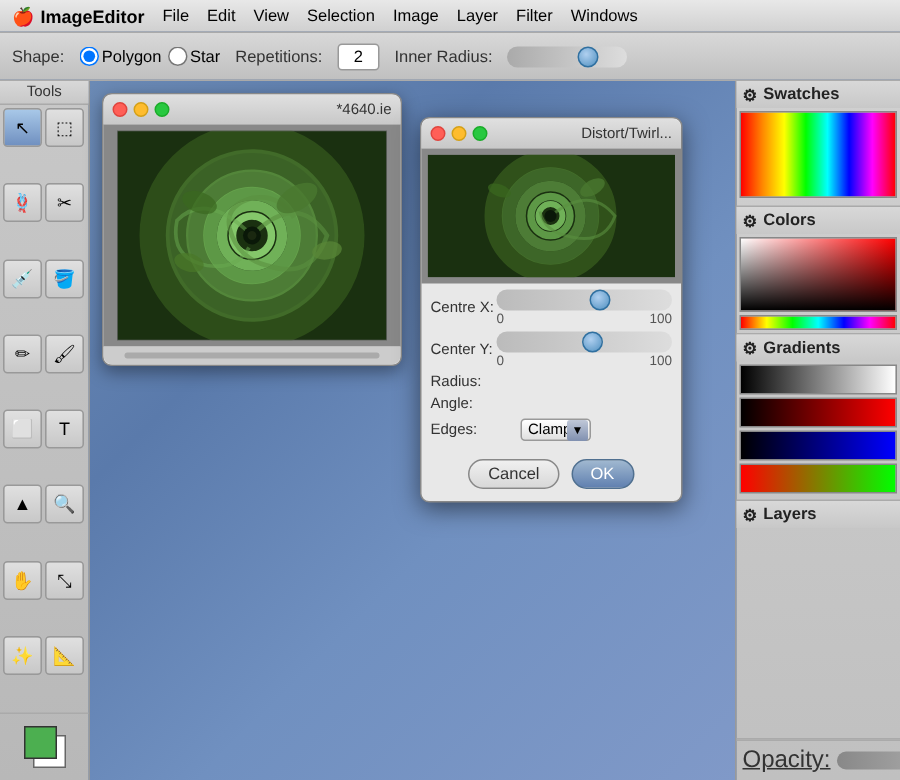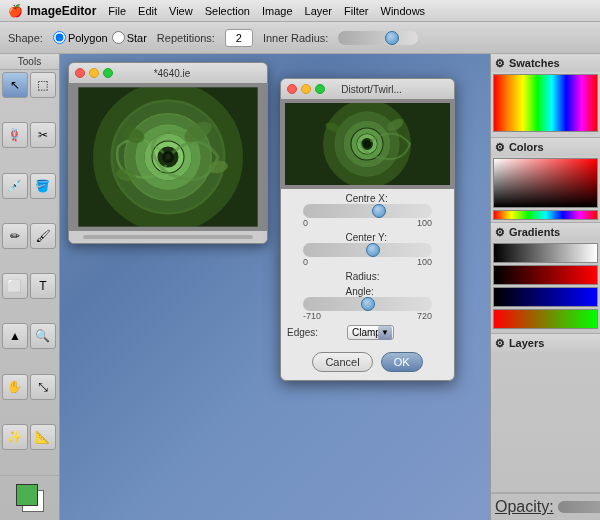--- a/index.html
+++ b/index.html
@@ -159,21 +159,21 @@
     .traffic-light {
       width: 10px; height: 10px;
       border-radius: 50%;
       border: 1px solid rgba(0,0,0,0.2);
     }
     .tl-close { background: #ff5f57; border-color: #e0443e; }
     .tl-min { background: #febc2e; border-color: #d4a017; }
     .tl-max { background: #28c840; border-color: #1aac29; }
     .window-title {
       flex: 1;
-      text-align: center;
+      text-align: right;
       font-size: 10px;
       color: #333;
       margin-left: -34px;
     }
     .window-content {
       background: #888;
       margin: 0;
       padding: 4px;
       min-height: 140px;
       display: flex;
@@ -225,21 +225,20 @@
       height: 82px;
       overflow: hidden;
     }
     .dialog-controls {
       padding: 4px 6px;
     }
     .control-row {
       display: flex;
       align-items: center;
       margin-bottom: 4px;
-      flex-direction: column;
     }
     .control-label {
       width: 44px;
       font-size: 10px;
       color: #333;
       flex-shrink: 0;
     }
     .control-slider-wrap {
       flex: 1;
       display: flex;
@@ -565,27 +564,20 @@
             </div>
           </div>
         </div>
 
         <div class="control-row">
           <span class="control-label">Radius:</span>
         </div>
 
         <div class="control-row">
           <span class="control-label">Angle:</span>
-          <div class="control-slider-wrap">
-            <input class="control-slider" type="range" min="0" max="100" value="50" style="">
-            <div class="control-range">
-              <span>-710</span>
-              <span>720</span>
-            </div>
-          </div>
         </div>
 
         <div class="edges-row">
           <span class="control-label">Edges:</span>
           <div class="select-wrapper">
             <select class="edges-select">
               <option>Clamp</option>
               <option>Wrap</option>
               <option>Smear</option>
             </select>

